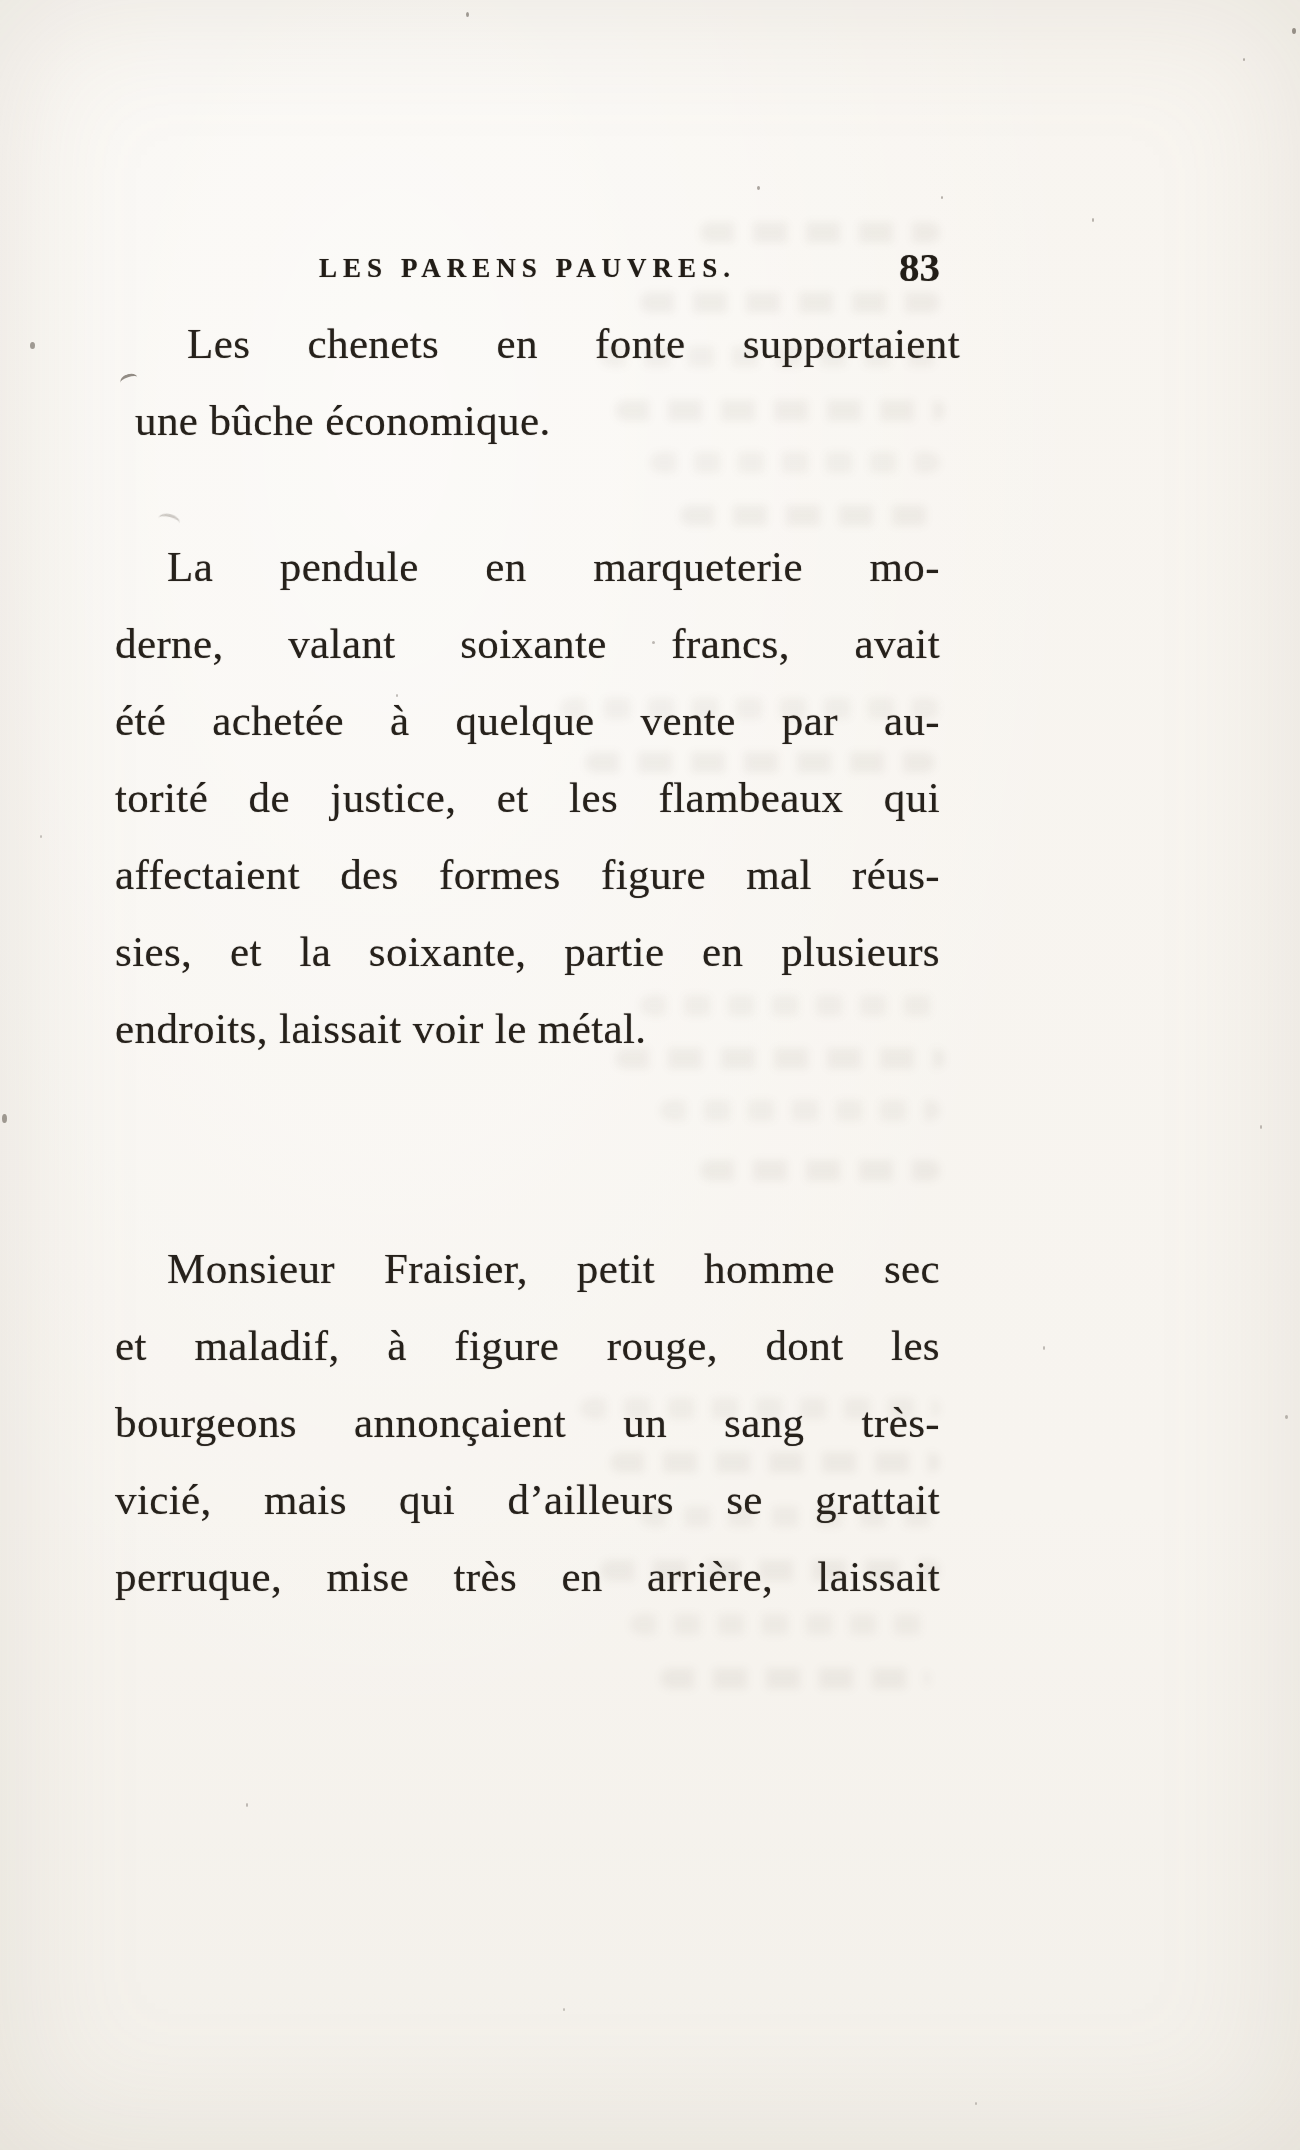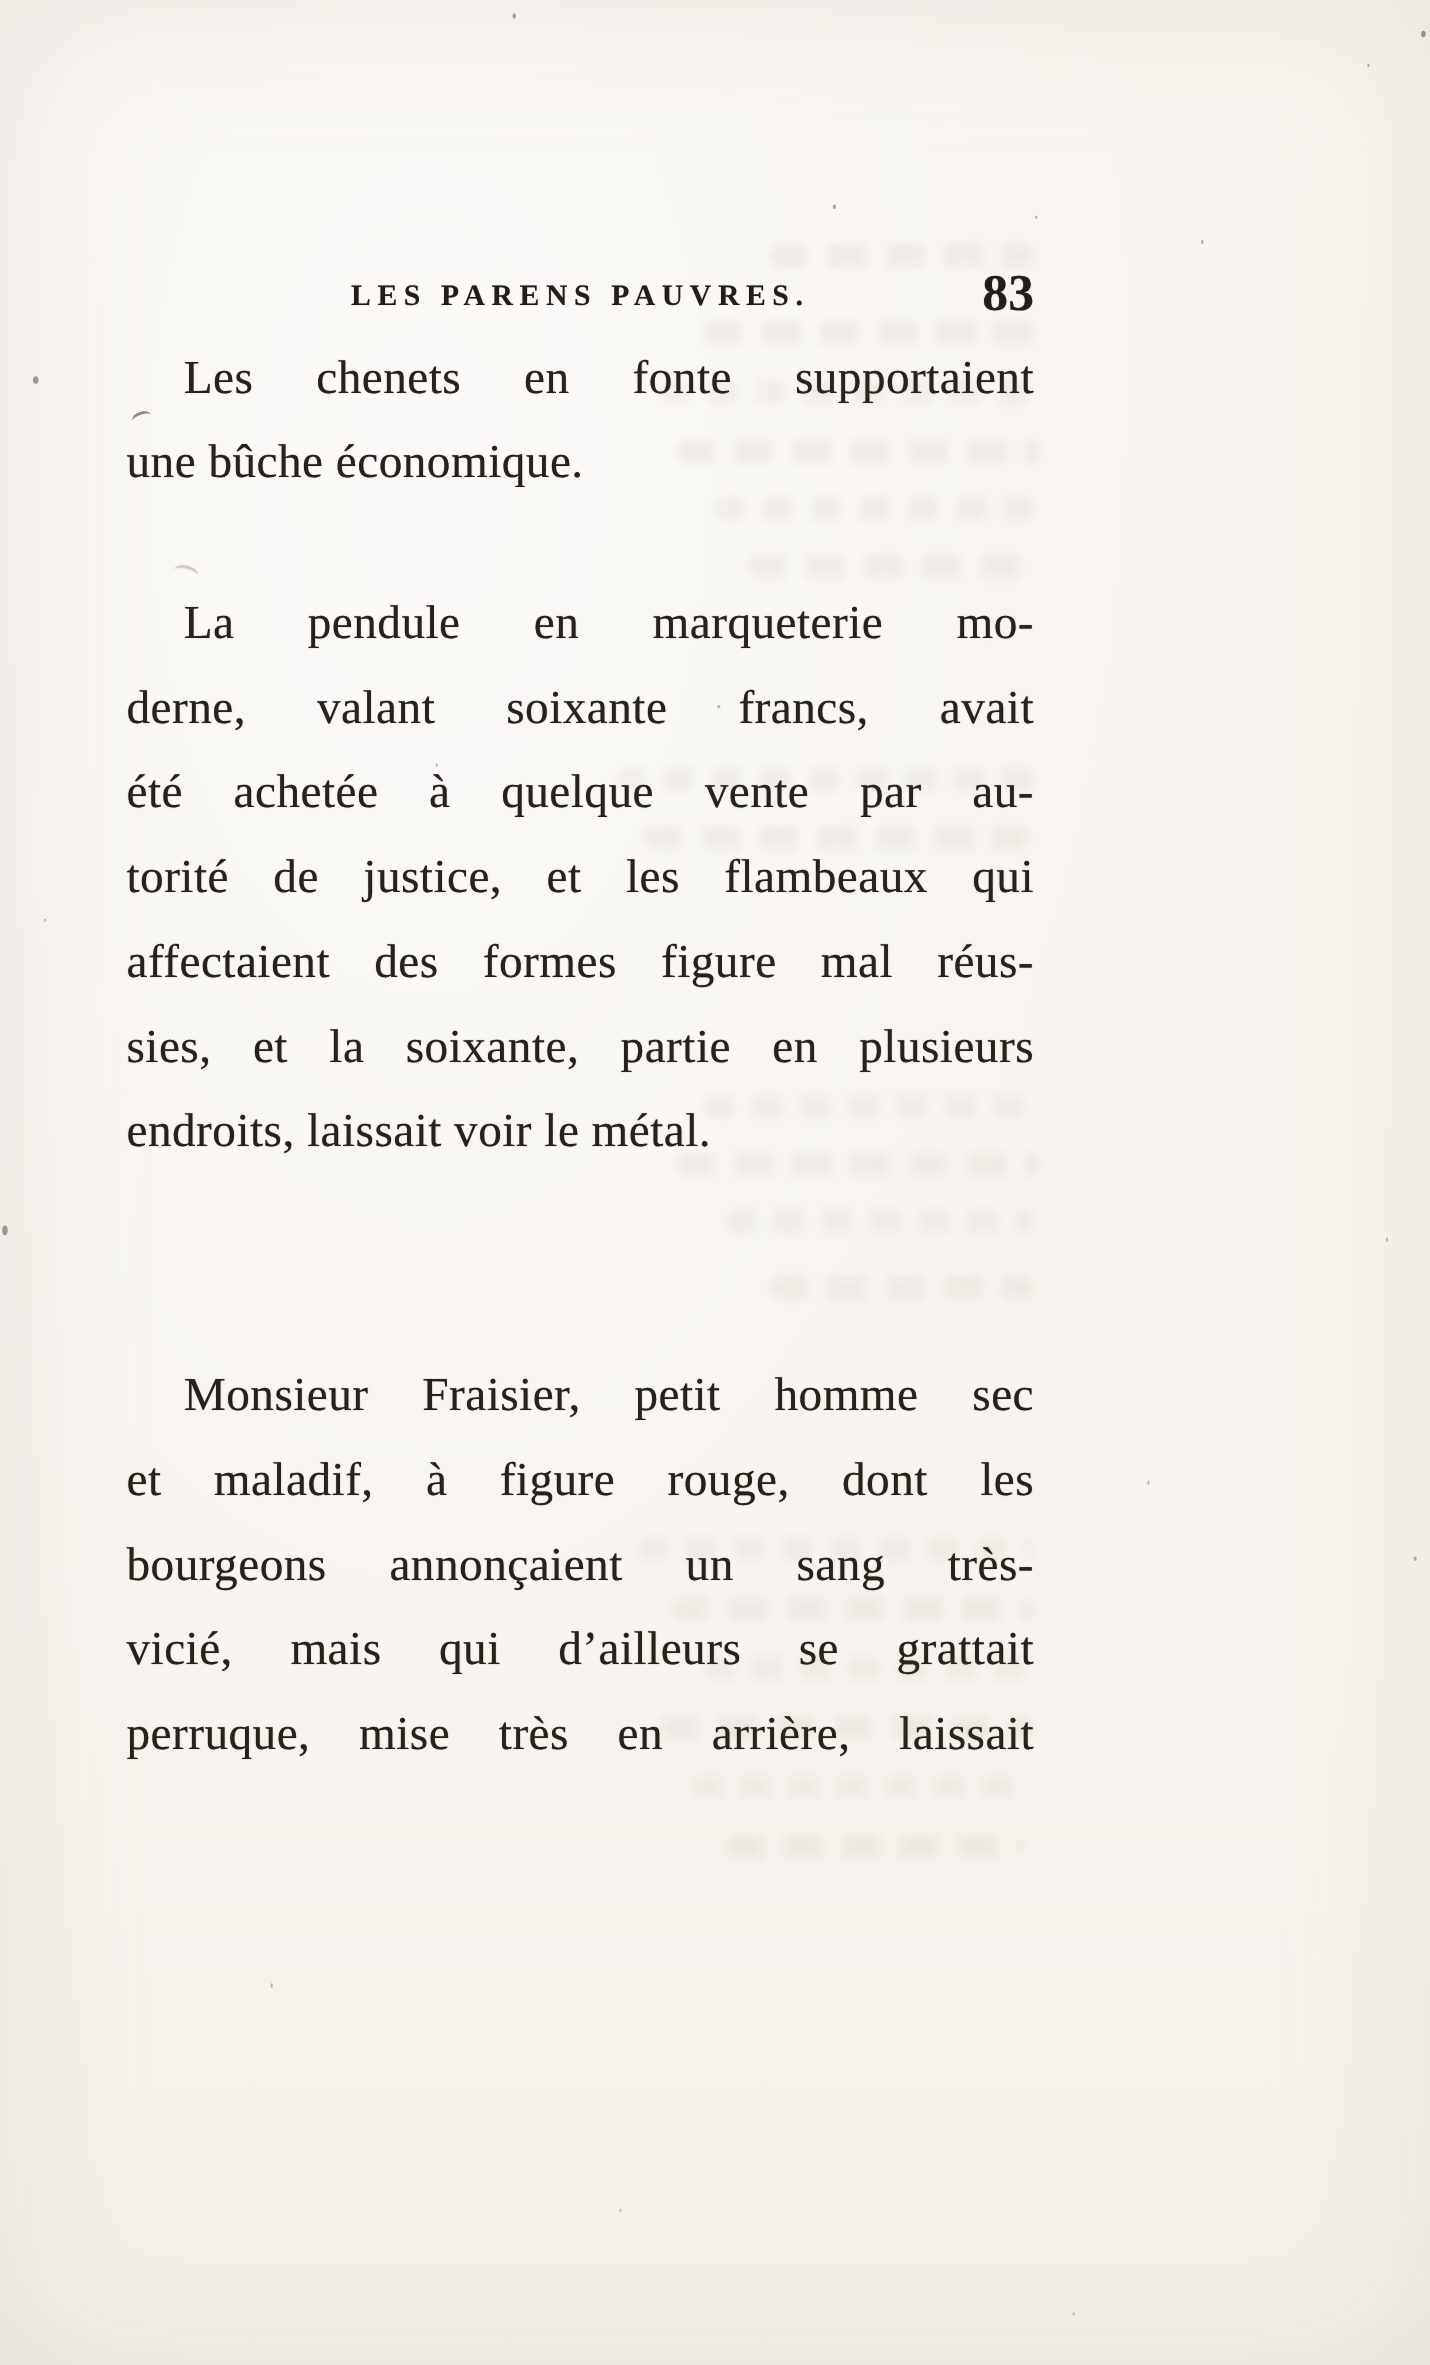--- a/index.html
+++ b/index.html
@@ -33,34 +33,34 @@
     line-height: 30px;
     color: #221d17;
     text-shadow: 0 0 1px rgba(34,29,23,0.45);
   }
   .running-header-pageno {
     position: absolute;
     top: 246px;
     left: 115px;
     width: 825px;
     text-align: right;
-    font-size: 47px;
+    font-size: 41px;
     font-weight: 700;
     line-height: 42px;
     color: #221d17;
     text-shadow: 0 0 1px rgba(34,29,23,0.45);
   }
 
   
   .paragraph {
     position: absolute;
     left: 115px;
     width: 825px;
   }
-  .p1 { top: 305px; }
+  .p1 { top: 305px; margin-left: 20px; }
   .p2 { top: 528px; }
   .p3 { top: 1230px; }
 
   .line {
     font-size: 43px;
     line-height: 77px;
     letter-spacing: 0.4px;
     white-space: nowrap;
     text-align: justify;
     text-align-last: justify;

